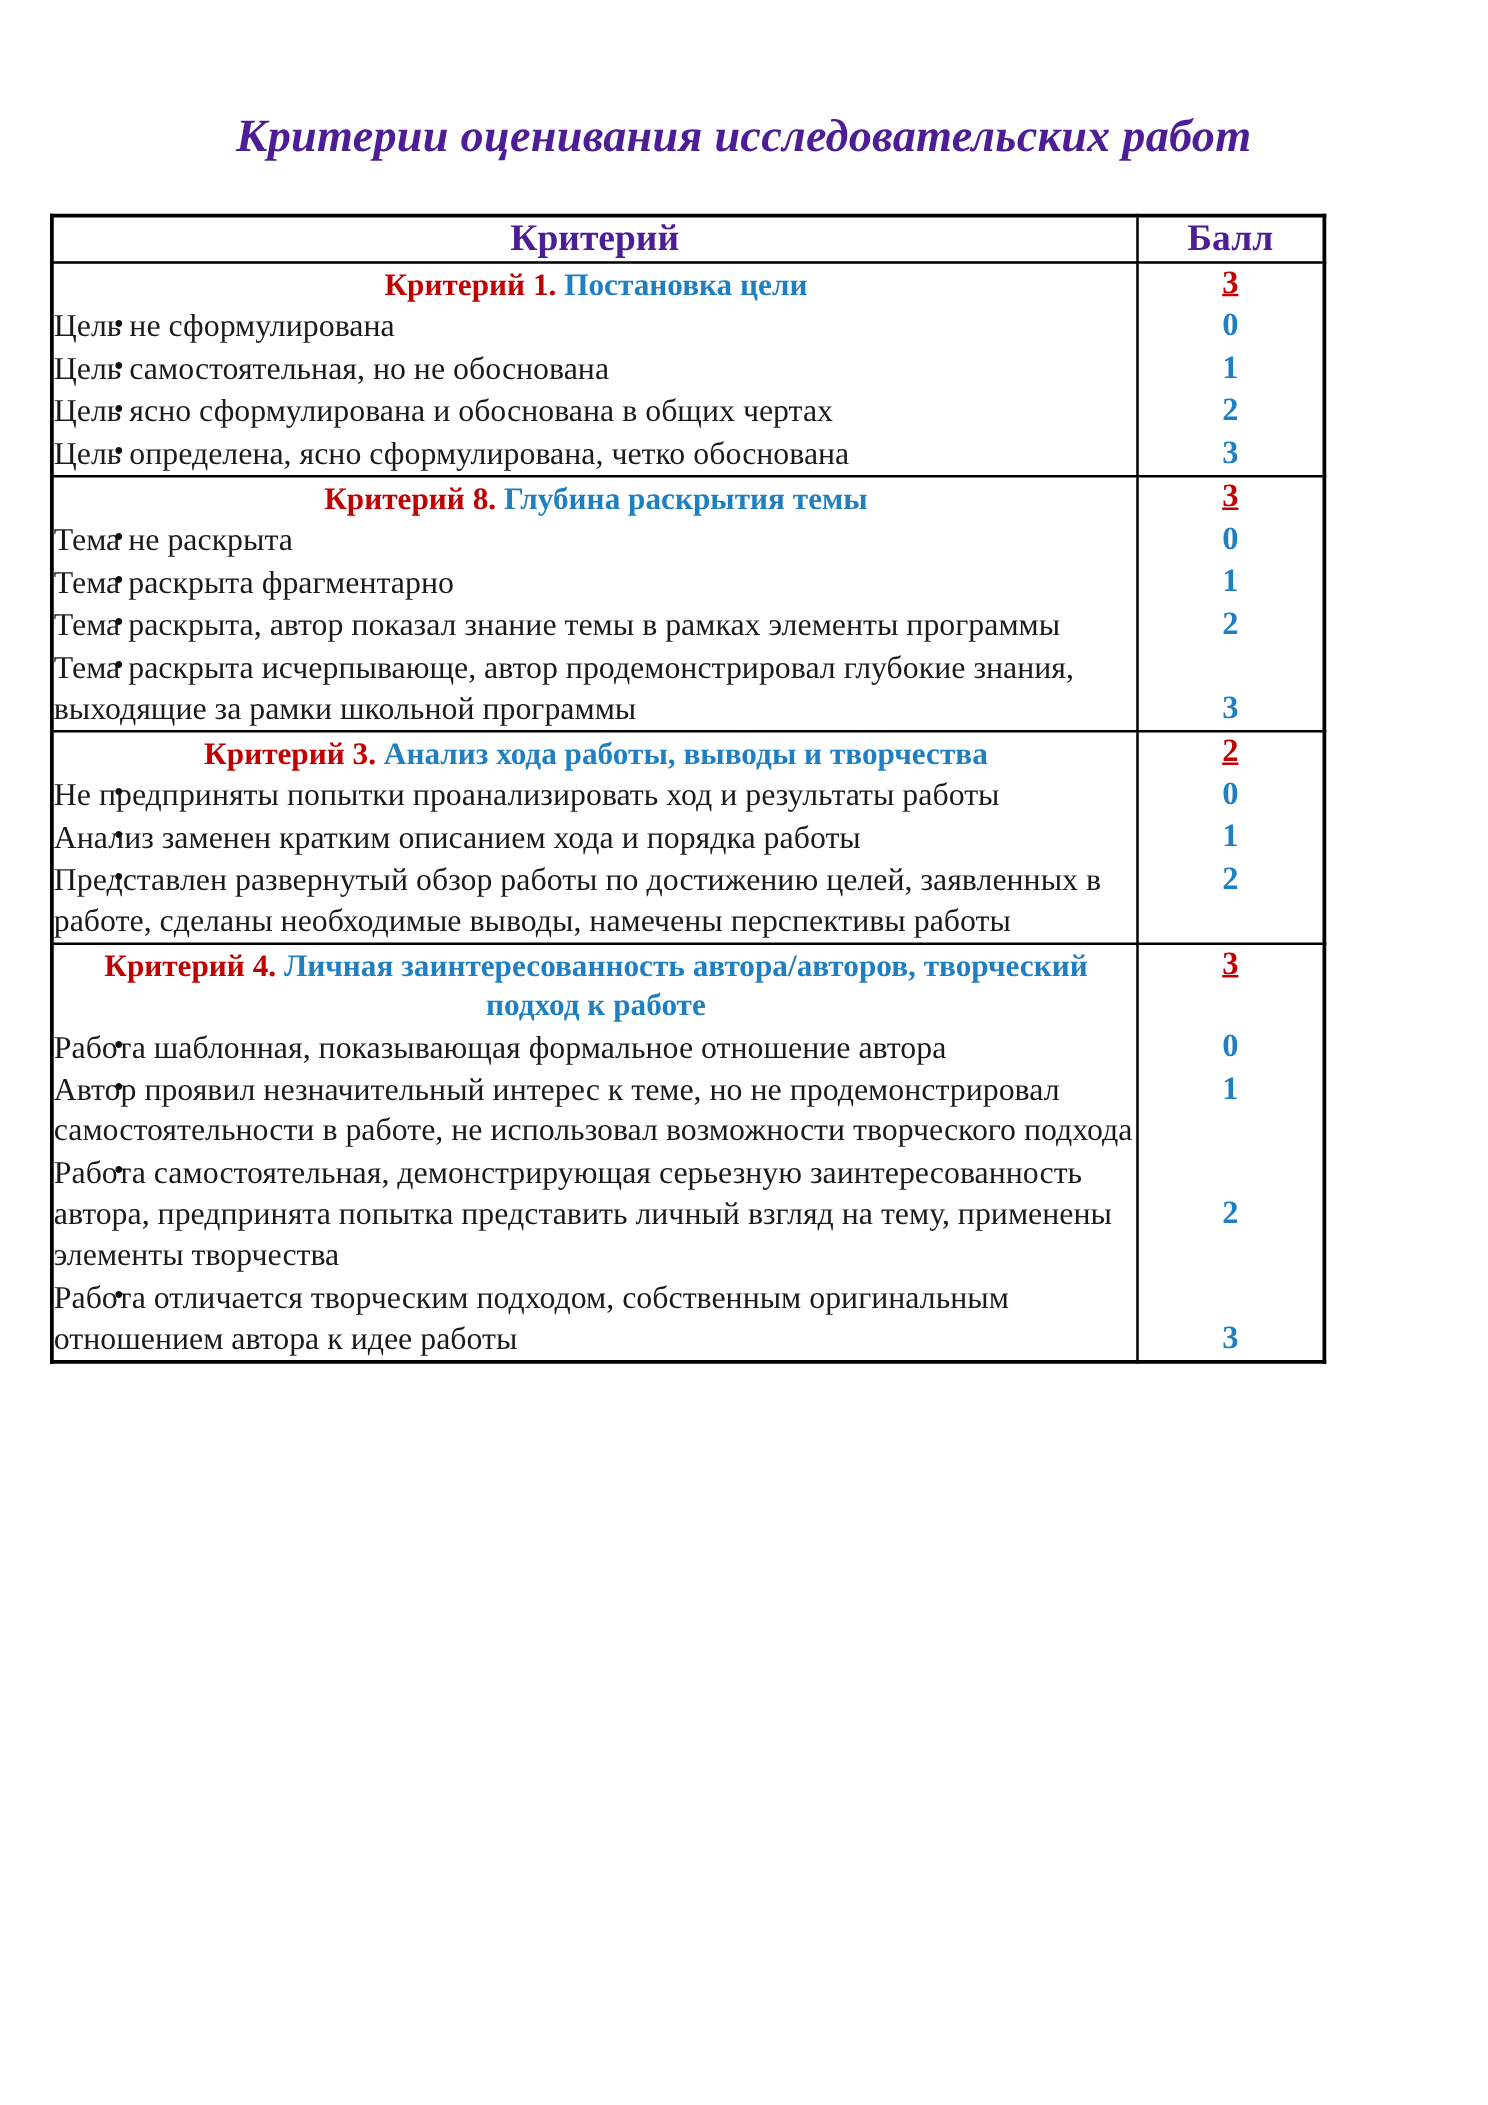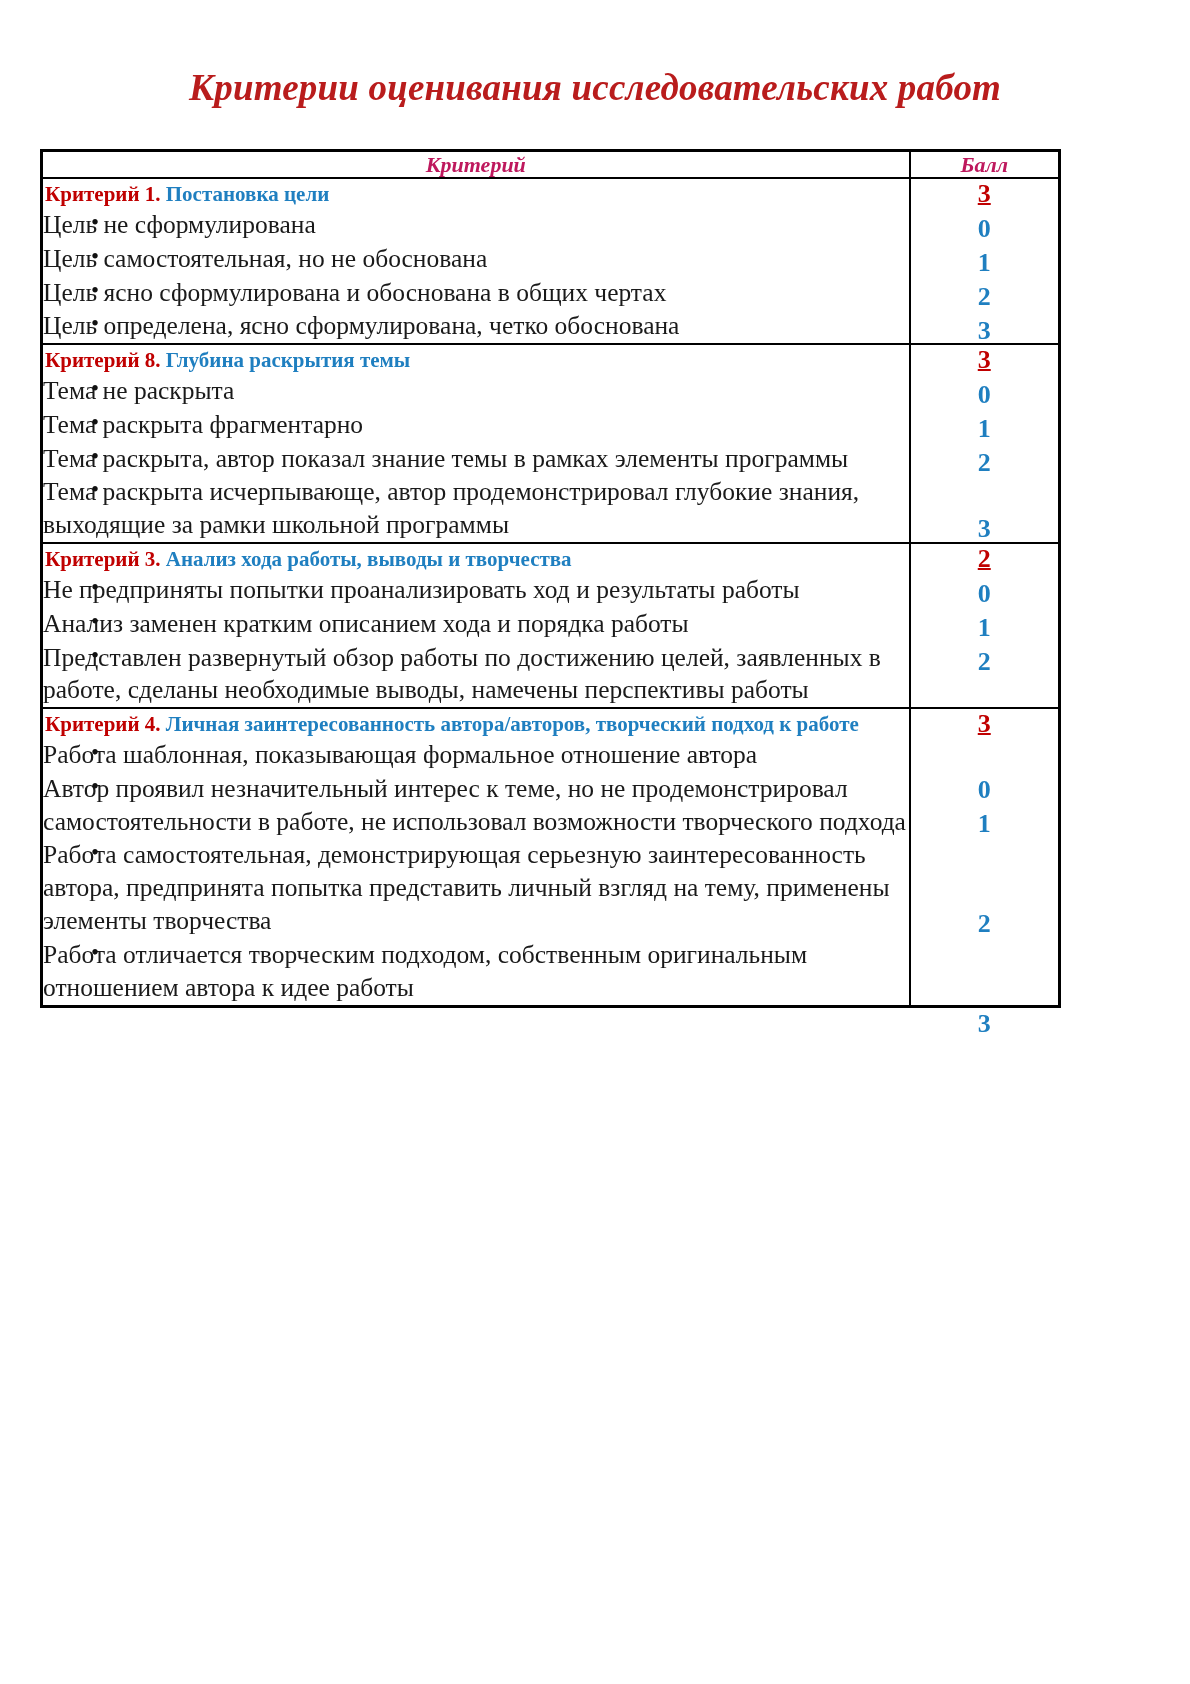--- a/index.html
+++ b/index.html
@@ -20,28 +20,28 @@
     width: 1190px;
     height: 1684px;
     box-sizing: border-box;
     padding: 0;
     position: relative;
   }
 
   
   .doc-title {
     margin: 0;
-    padding: 62px 110px 0 110px;
+    padding: 84px 110px 0 110px;
     text-align: center;
     font-family: "Liberation Serif", "DejaVu Serif", serif;
     font-style: italic;
     font-weight: bold;
     font-size: 37px;
     line-height: 1.38;
-    color: #b91c1c;
+    color: #4c1d95;
     letter-spacing: 0.2px;
   }
 
   
   .crit-table {
     width: 1020px;
     margin: 36px 0 0 40px;
     border-collapse: collapse;
     table-layout: fixed;
     border: 3px solid #000000;
@@ -50,36 +50,36 @@
     border: 2px solid #000000;
     vertical-align: top;
     padding: 0;
   }
   .col-crit { width: 868px; }
   .col-score { width: 150px; }
 
   .hdr-cell {
     text-align: center;
     font-weight: bold;
-    font-size: 22px;
-    color: #be185d;
+    font-size: 30px;
+    color: #4c1d95;
     padding: 4px 0 6px 0;
     line-height: 1.15;
-    font-style: italic;
   }
 
   
   .crit-cell {
     padding: 2px 8px 6px 8px;
   }
   .crit-head {
-    font-size: 21px;
+    font-size: 25px;
     font-weight: bold;
     line-height: 1.26;
     margin: 2px 0 1px 2px;
+    text-align: center;
   }
   .crit-head .num {
     color: #c00000;
   }
   .crit-head .name {
     color: #1f7fc0;
   }
 
   ul.bullets {
     list-style: none;

